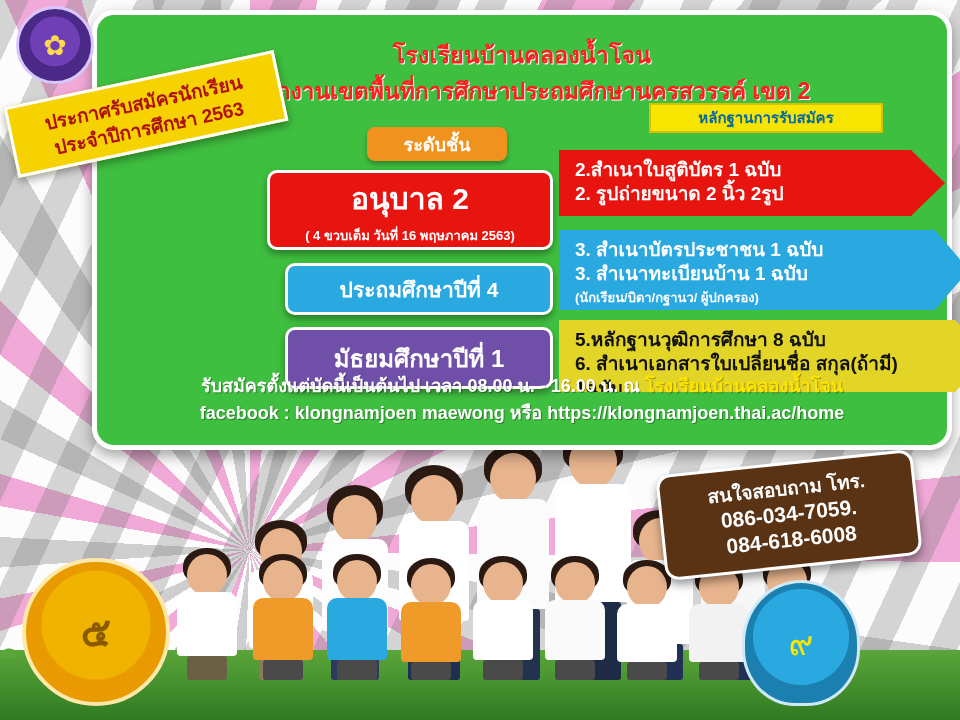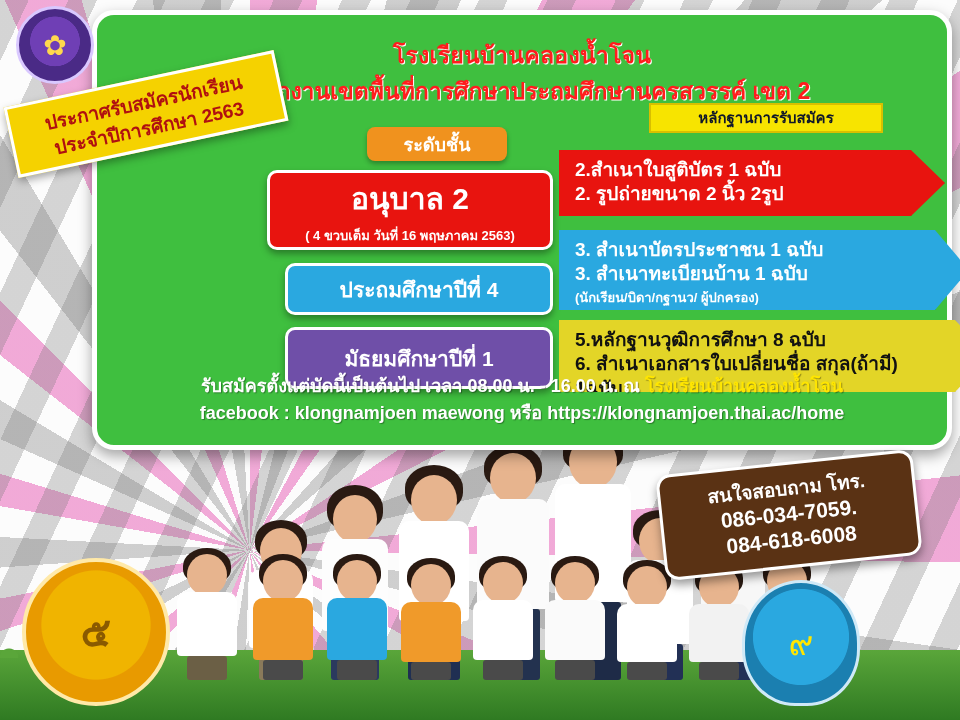--- a/index.html
+++ b/index.html
@@ -57,42 +57,42 @@
     background:#f5d200;border:3px solid #fff;transform:rotate(-12deg);
     box-shadow:0 4px 8px rgba(0,0,0,.35);}
   .ribbon .l1,.ribbon .l2{position:absolute;left:0;right:0;text-align:center;
     color:#b01010;font-weight:bold;font-size:19px;}
   .ribbon .l1{top:6px;}
   .ribbon .l2{top:32px;}
 
   
   .tag-docs{position:absolute;left:552px;top:88px;width:230px;height:26px;
     background:#f7e400;border:2px solid #d8bf00;display:flex;align-items:center;
-    justify-content:center;color:#0f172a;font-weight:bold;font-size:15px;}
+    justify-content:center;color:#0369a1;font-weight:bold;font-size:15px;}
 
   
   .tag-level{position:absolute;left:270px;top:112px;width:140px;height:34px;
     background:#f0921e;border-radius:8px;display:flex;align-items:center;
     justify-content:center;color:#fff;font-weight:bold;font-size:18px;
     box-shadow:0 3px 5px rgba(0,0,0,.3);}
 
   
   .lvl{position:absolute;border-radius:10px;box-shadow:0 4px 7px rgba(0,0,0,.35);
     display:flex;flex-direction:column;align-items:center;justify-content:center;
     color:#fff;font-weight:bold;}
   .lvl.red{left:170px;top:155px;width:280px;height:74px;background:#e8140f;
     border:3px solid #fff;}
   .lvl.red .t1{font-size:30px;}
   .lvl.red .t2{font-size:13px;margin-top:3px;}
   .lvl.blue{left:188px;top:248px;width:262px;height:46px;background:#2aa8e0;
     border:3px solid #fff;}
   .lvl.blue .t1{font-size:21px;}
   .lvl.purple{left:188px;top:312px;width:262px;height:56px;background:#6f4fa8;
     border:3px solid #fff;}
-  .lvl.purple .t1{font-size:21px;}
+  .lvl.purple .t1{font-size:24px;}
 
   
   .arrow{position:absolute;color:#fff;font-weight:bold;
     box-shadow:0 4px 7px rgba(0,0,0,.3);
     clip-path:polygon(0 0, calc(100% - 34px) 0, 100% 50%, calc(100% - 34px) 100%, 0 100%);
     padding:8px 40px 8px 16px;box-sizing:border-box;}
   .arrow .line{line-height:1.28;font-size:19px;}
   .arrow .small{font-size:13px;}
   .arrow.a1{left:462px;top:135px;width:386px;height:66px;background:#e8140f;}
   .arrow.a2{left:462px;top:215px;width:410px;height:80px;background:#2aa8e0;}

